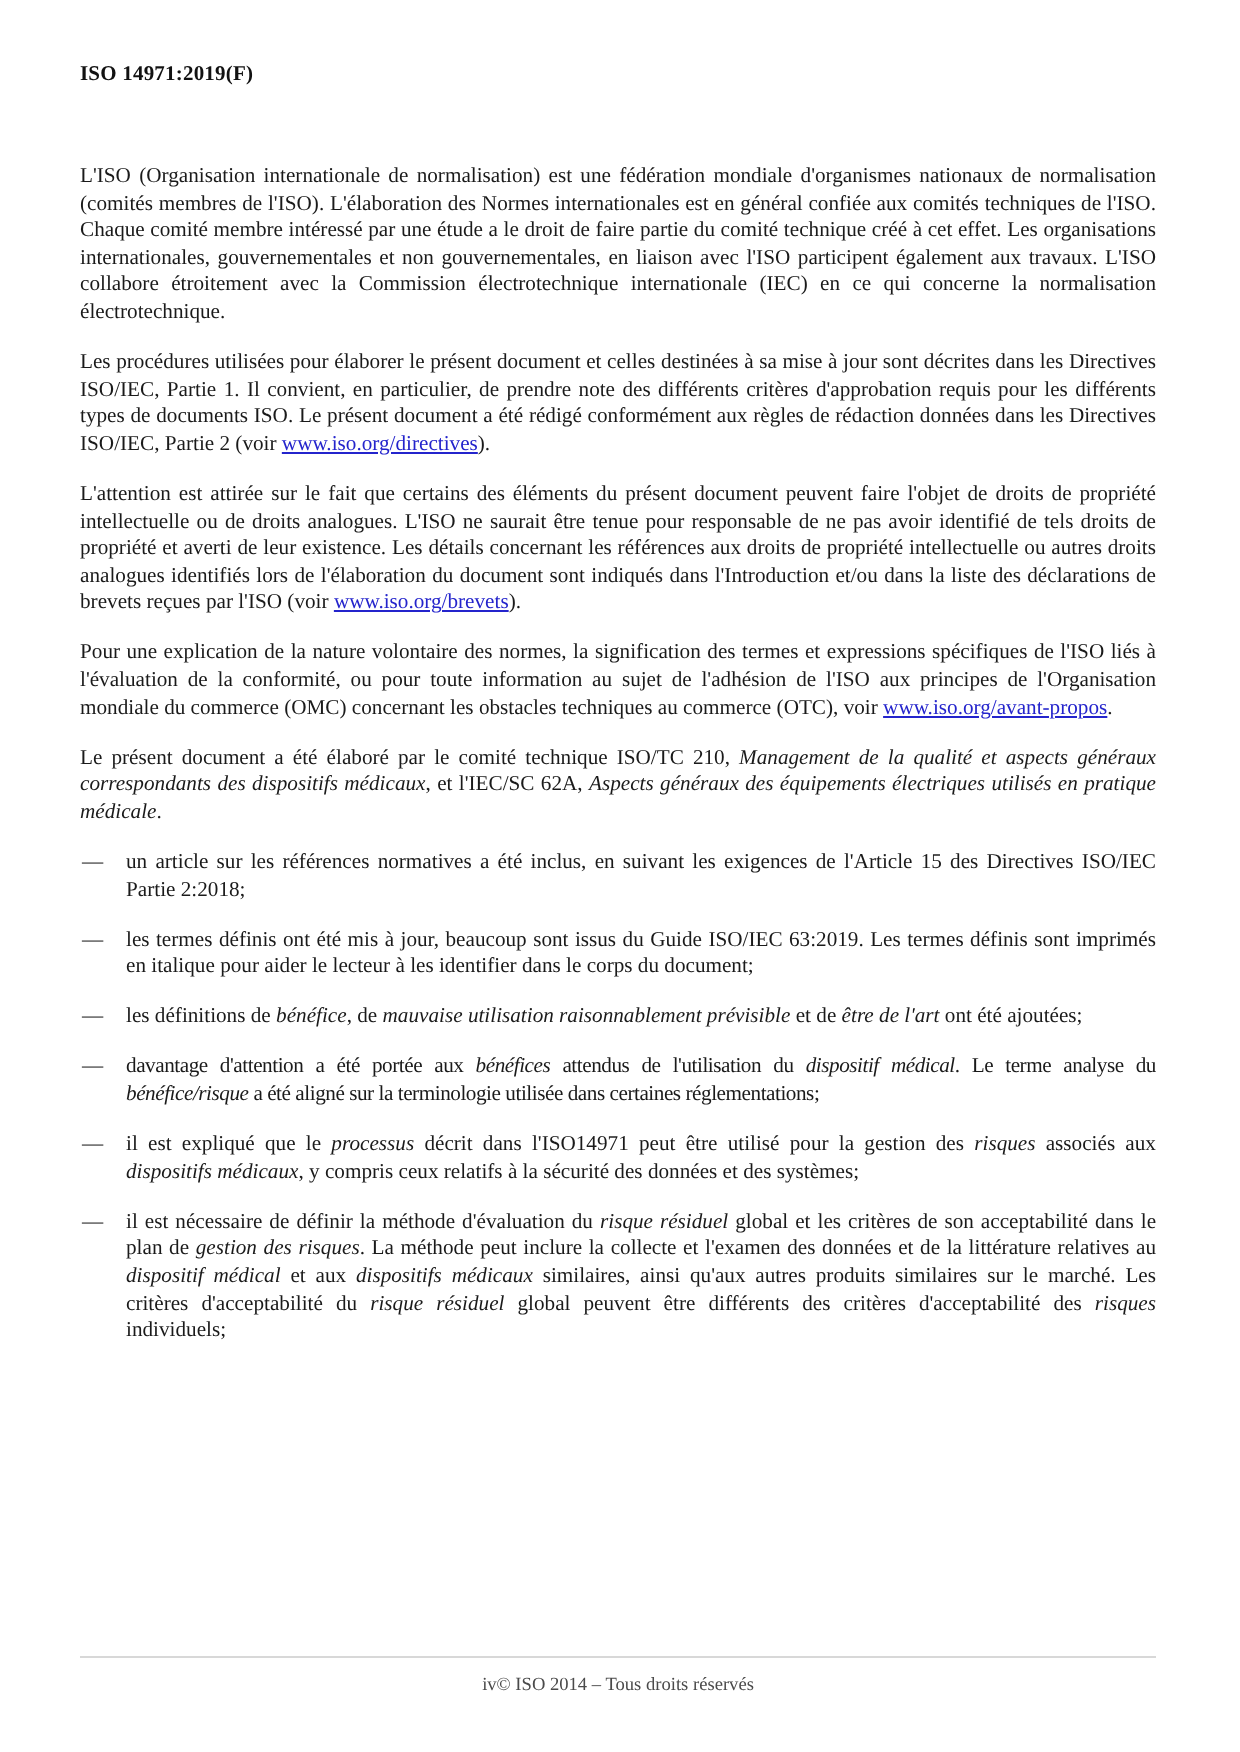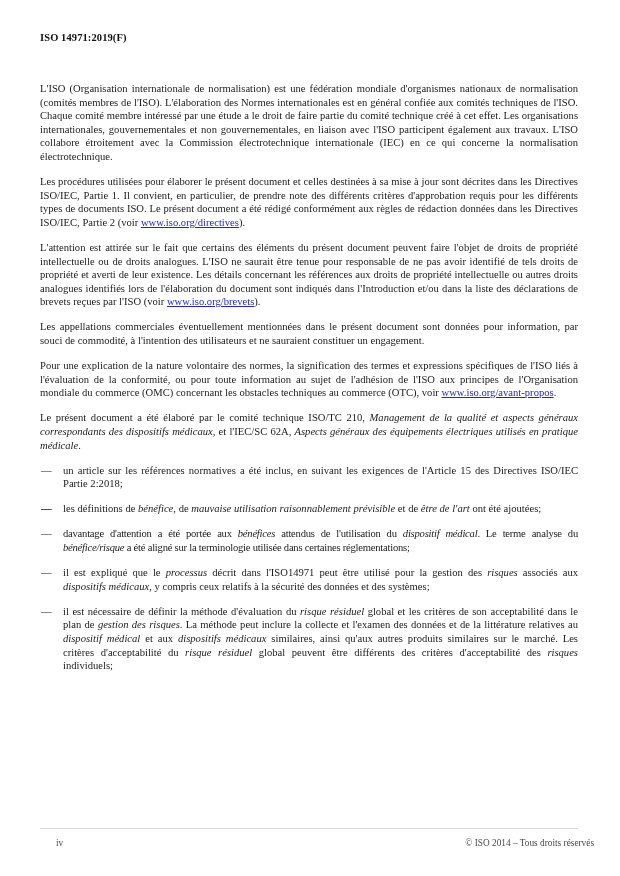--- a/index.html
+++ b/index.html
@@ -82,56 +82,55 @@
   .footer-rule {
     position: absolute;
     left: 40px;
     top: 828px;
     width: 538px;
     height: 1px;
     background: #d8d8d8;
   }
   .footer {
     position: absolute;
-    left: 56px;
+    left: 40px;
     top: 838px;
     width: 538px;
     font-size: 9.3px;
     color: #4a4a4a;
     display: flex;
-    justify-content: space-between;
+    justify-content: center;
     align-items: baseline;
   }
 </style>
 </head>
 <body>
 
 <div class="page">
 
   <div class="runhead">ISO 14971:2019(F)</div>
 
   <div class="content">
 
 
     <p class="para">L'ISO (Organisation internationale de normalisation) est une fédération mondiale d'organismes nationaux de normalisation (comités membres de l'ISO). L'élaboration des Normes internationales est en général confiée aux comités techniques de l'ISO. Chaque comité membre intéressé par une étude a le droit de faire partie du comité technique créé à cet effet. Les organisations internationales, gouvernementales et non gouvernementales, en liaison avec l'ISO participent également aux travaux. L'ISO collabore étroitement avec la Commission électrotechnique internationale (IEC) en ce qui concerne la normalisation électrotechnique.</p>
 
     <p class="para"><span>Les procédures utilisées pour élaborer le présent document et celles destinées à sa mise à jour sont décrites dans les Directives ISO/IEC, Partie 1. Il convient, en particulier, de prendre note des différents critères d'approbation requis pour les différents types de documents ISO. Le présent document a été rédigé conformément aux règles de rédaction données dans les Directives ISO/IEC, Partie 2 (voir </span><a class="weblink" href="#">www.iso.org/directives</a><span>).</span></p>
 
     <p class="para"><span>L'attention est attirée sur le fait que certains des éléments du présent document peuvent faire l'objet de droits de propriété intellectuelle ou de droits analogues. L'ISO ne saurait être tenue pour responsable de ne pas avoir identifié de tels droits de propriété et averti de leur existence. Les détails concernant les références aux droits de propriété intellectuelle ou autres droits analogues identifiés lors de l'élaboration du document sont indiqués dans l'Introduction et/ou dans la liste des déclarations de brevets reçues par l'ISO (voir </span><a class="weblink" href="#">www.iso.org/brevets</a><span>).</span></p>
 
-    <p class="para">Les appellations commerciales éventuellement mentionnées dans le présent document sont données pour information, par souci de commodité, à l'intention des utilisateurs et ne sauraient constituer un engagement.</p>
 
     <p class="para"><span>Pour une explication de la nature volontaire des normes, la signification des termes et expressions spécifiques de l'ISO liés à l'évaluation de la conformité, ou pour toute information au sujet de l'adhésion de l'ISO aux principes de l'Organisation mondiale du commerce (OMC) concernant les obstacles techniques au commerce (OTC), voir </span><a class="weblink" href="#">www.iso.org/avant-propos</a><span>.</span></p>
 
     <p class="para"><span>Le présent document a été élaboré par le comité technique ISO/TC 210, </span><span class="italic">Management de la qualité et aspects généraux correspondants des dispositifs médicaux</span><span>, et l'IEC/SC 62A, </span><span class="italic">Aspects généraux des équipements électriques utilisés en pratique médicale</span><span>.</span></p>
 
 
     <ul class="dashlist">
         <li><span class="dash">—</span><span>un article sur les références normatives a été inclus, en suivant les exigences de l'Article 15 des Directives ISO/IEC Partie 2:2018;</span></li>
-        <li><span class="dash">—</span></li>
+        <li><span class="dash">—</span><span>les termes définis ont été mis à jour, beaucoup sont issus du Guide ISO/IEC 63:2019. Les termes définis sont imprimés en italique pour aider le lecteur à les identifier dans le corps du document;</span></li>
         <li><span class="dash">—</span><span>les définitions de </span><span class="italic">bénéfice</span><span>, de </span><span class="italic">mauvaise utilisation raisonnablement prévisible</span><span> et de </span><span class="italic">être de l'art</span><span> ont été ajoutées;</span></li>
         <li class="tight"><span class="dash">—</span><span>davantage d'attention a été portée aux </span><span class="italic">bénéfices</span><span> attendus de l'utilisation du </span><span class="italic">dispositif médical</span><span>. Le terme analyse du </span><span class="italic">bénéfice/risque</span><span> a été aligné sur la terminologie utilisée dans certaines réglementations;</span></li>
         <li><span class="dash">—</span><span>il est expliqué que le </span><span class="italic">processus</span><span> décrit dans l'ISO14971 peut être utilisé pour la gestion des </span><span class="italic">risques</span><span> associés aux </span><span class="italic">dispositifs médicaux</span><span>, y compris ceux relatifs à la sécurité des données et des systèmes;</span></li>
         <li><span class="dash">—</span><span>il est nécessaire de définir la méthode d'évaluation du </span><span class="italic">risque résiduel</span><span> global et les critères de son acceptabilité dans le plan de </span><span class="italic">gestion des risques</span><span>. La méthode peut inclure la collecte et l'examen des données et de la littérature relatives au </span><span class="italic">dispositif médical</span><span> et aux </span><span class="italic">dispositifs médicaux</span><span> similaires, ainsi qu'aux autres produits similaires sur le marché. Les critères d'acceptabilité du </span><span class="italic">risque résiduel</span><span> global peuvent être différents des critères d'acceptabilité des </span><span class="italic">risques</span><span> individuels;</span></li>
       </ul>
 
   </div>
 
   <div class="footer-rule"></div>
 

